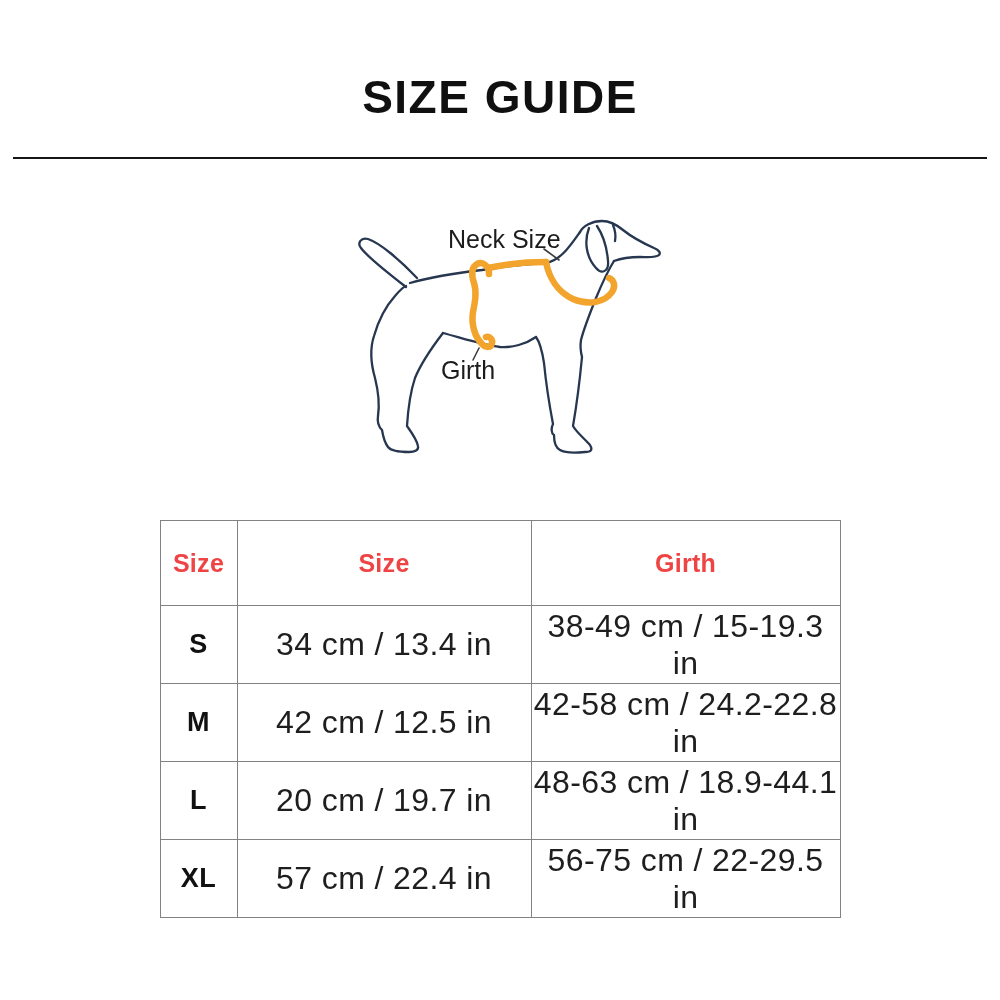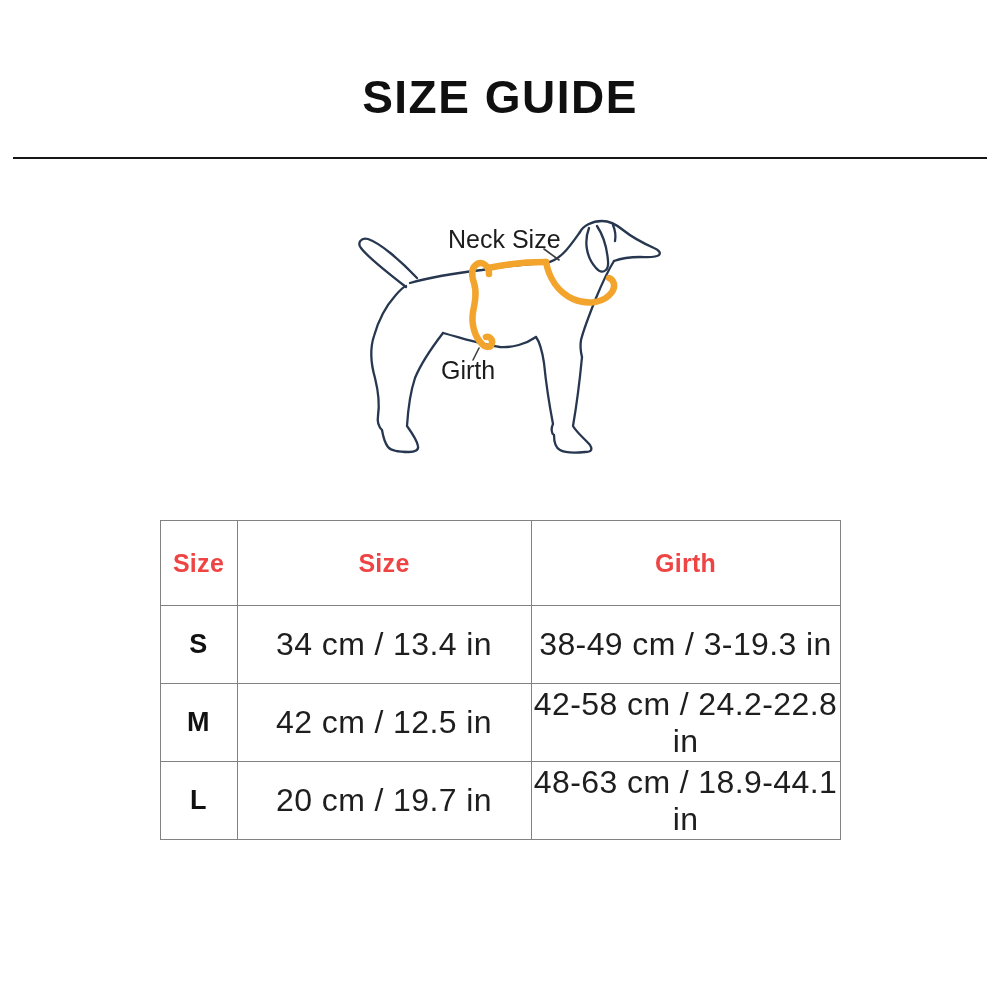--- a/index.html
+++ b/index.html
@@ -129,28 +129,33 @@
       <tr>
         <th>Size</th>
         <th>Size</th>
         <th>Girth</th>
       </tr>
     </thead>
     <tbody>
       <tr>
         <td class="size-cell">S</td>
         <td>34 cm / 13.4 in</td>
-        <td>38-49 cm / 3-19.3 in</td>
+        <td>38-49 cm / 15-19.3 in</td>
       </tr>
       <tr>
         <td class="size-cell">M</td>
         <td>42 cm / 12.5 in</td>
         <td>42-58 cm / 24.2-22.8 in</td>
       </tr>
       <tr>
         <td class="size-cell">L</td>
         <td>20 cm / 19.7 in</td>
         <td>48-63 cm / 18.9-44.1 in</td>
       </tr>
+      <tr>
+        <td class="size-cell">XL</td>
+        <td>57 cm / 22.4 in</td>
+        <td>56-75 cm / 22-29.5 in</td>
+      </tr>
     </tbody>
   </table>
 
 </div>
 
 </body></html>

